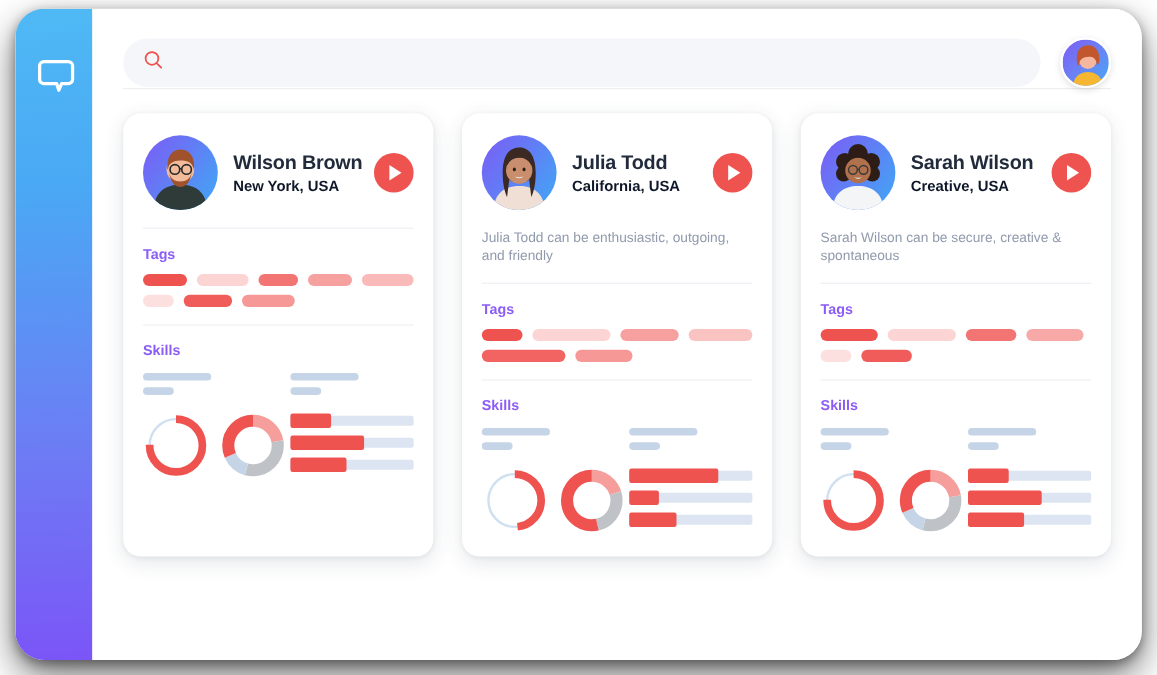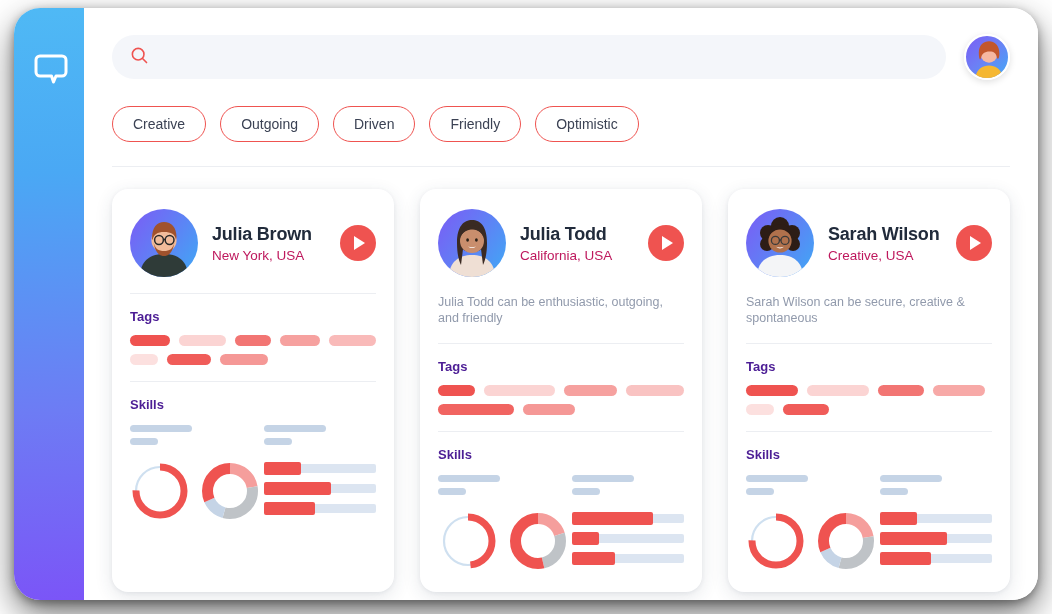--- a/index.html
+++ b/index.html
@@ -139,23 +139,24 @@
   .card-ident { flex: 1; min-width: 0; }
   .card-name {
     font-size: 18px;
     font-weight: bold;
     color: #212b3b;
     letter-spacing: -0.2px;
     white-space: nowrap;
   }
   .card-location {
     font-size: 13.5px;
-    color: #be185d;
+    color: #0f172a;
     margin-top: 3px;
     white-space: nowrap;
+    font-weight: bold;
   }
   .play-button {
     width: 36px; height: 36px;
     border-radius: 50%;
     background: #ef5350;
     flex: none;
     display: flex;
     align-items: center;
     justify-content: center;
     cursor: pointer;
@@ -177,21 +178,21 @@
   }
   .card-divider {
     height: 1px;
     background: #eceef2;
     margin: 16px 0 0 0;
   }
 
   .section-title {
     font-size: 13px;
     font-weight: bold;
-    color: #4c1d95;
+    color: #8b5cf6;
     margin-top: 15px;
   }
 
   
   .tag-rows { margin-top: 11px; }
   .tag-row {
     display: flex;
     gap: 9px;
     margin-bottom: 8px;
   }
@@ -268,46 +269,39 @@
       </div>
       <div id="profile-avatar">
         <svg viewBox="0 0 46 46" width="46" height="46" aria-hidden="true">
           <circle cx="23" cy="18.5" r="8.2" fill="#f6b7a0"></circle>
           <path d="M9 46 C9 33.5 16 29.5 23 29.5 C30 29.5 37 33.5 37 46 Z" fill="#f5b731"></path>
           <path d="M12.8 17 C12.8 8.6 18 5.2 23 5.2 C28.5 5.2 33.4 9 33.4 17.5 C33.4 22 32 24 31 22 C30.2 17 28 15.5 23.6 15.5 C18.5 15.5 15.6 18 14.8 22.6 C14 25 12.8 22 12.8 17 Z" fill="#c2562c"></path>
         </svg>
       </div>
     </div>
 
-    <div id="chip-row">
-      <div class="chip">Creative</div>
-      <div class="chip">Outgoing</div>
-      <div class="chip">Driven</div>
-      <div class="chip">Friendly</div>
-      <div class="chip">Optimistic</div>
-    </div>
 
     <div id="header-divider"></div>
 
     <div id="cards-row">
   <div class="person-card">
     <div class="card-top">
       <div class="card-avatar"><svg viewBox="0 0 68 68" width="68" height="68">
                 <path d="M10 68 C10 52 20 45 34 45 C48 45 58 52 58 68 Z" fill="#2f3b38"></path>
              <circle cx="34" cy="31" r="12.6" fill="#f2bc9b"></circle>
              <path d="M22 30 C22 18 27 13 34 13 C41.5 13 46.5 18.5 46.5 28 L46 31 C45 25 41 23 34 23 C27.5 23 23.5 25.5 22.6 31 Z" fill="#a0522d"></path>
              <path d="M23.5 33 C25 43 29 47 34 47 C39 47 43 43 44.5 33 C43 40 39.5 42 34 42 C28.5 42 25 40 23.5 33 Z" fill="#a0522d"></path>
              <g stroke="#2a2a2a" stroke-width="1.5" fill="none">
                <circle cx="29" cy="31" r="4.4"></circle>
                   <circle cx="39.6" cy="31" r="4.4"></circle>
                <line x1="33.4" y1="30.4" x2="35.2" y2="30.4"></line>
              </g>
               </svg></div>
       <div class="card-ident">
-        <div class="card-name">Julia Brown</div>
+        <div class="card-name">Wilson Brown</div>
         <div class="card-location">New York, USA</div>
       </div>
       <button class="play-button" aria-label="Play">
         <span class="play-glyph"></span>
       </button>
     </div>
 
     <div class="card-divider"></div>
 
     <div class="section-title">Tags</div>

